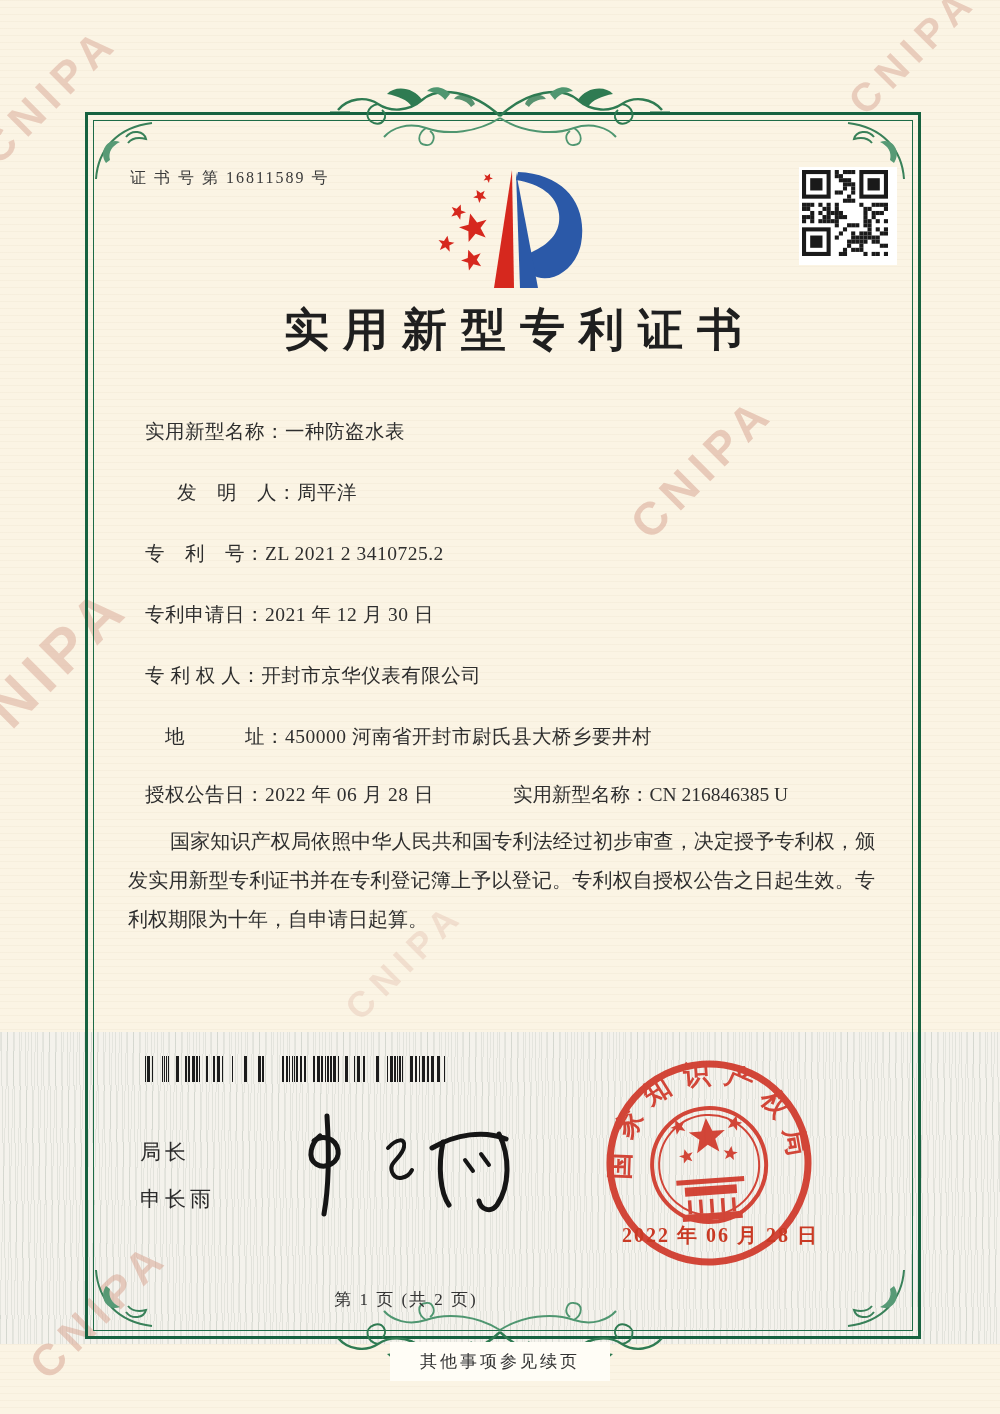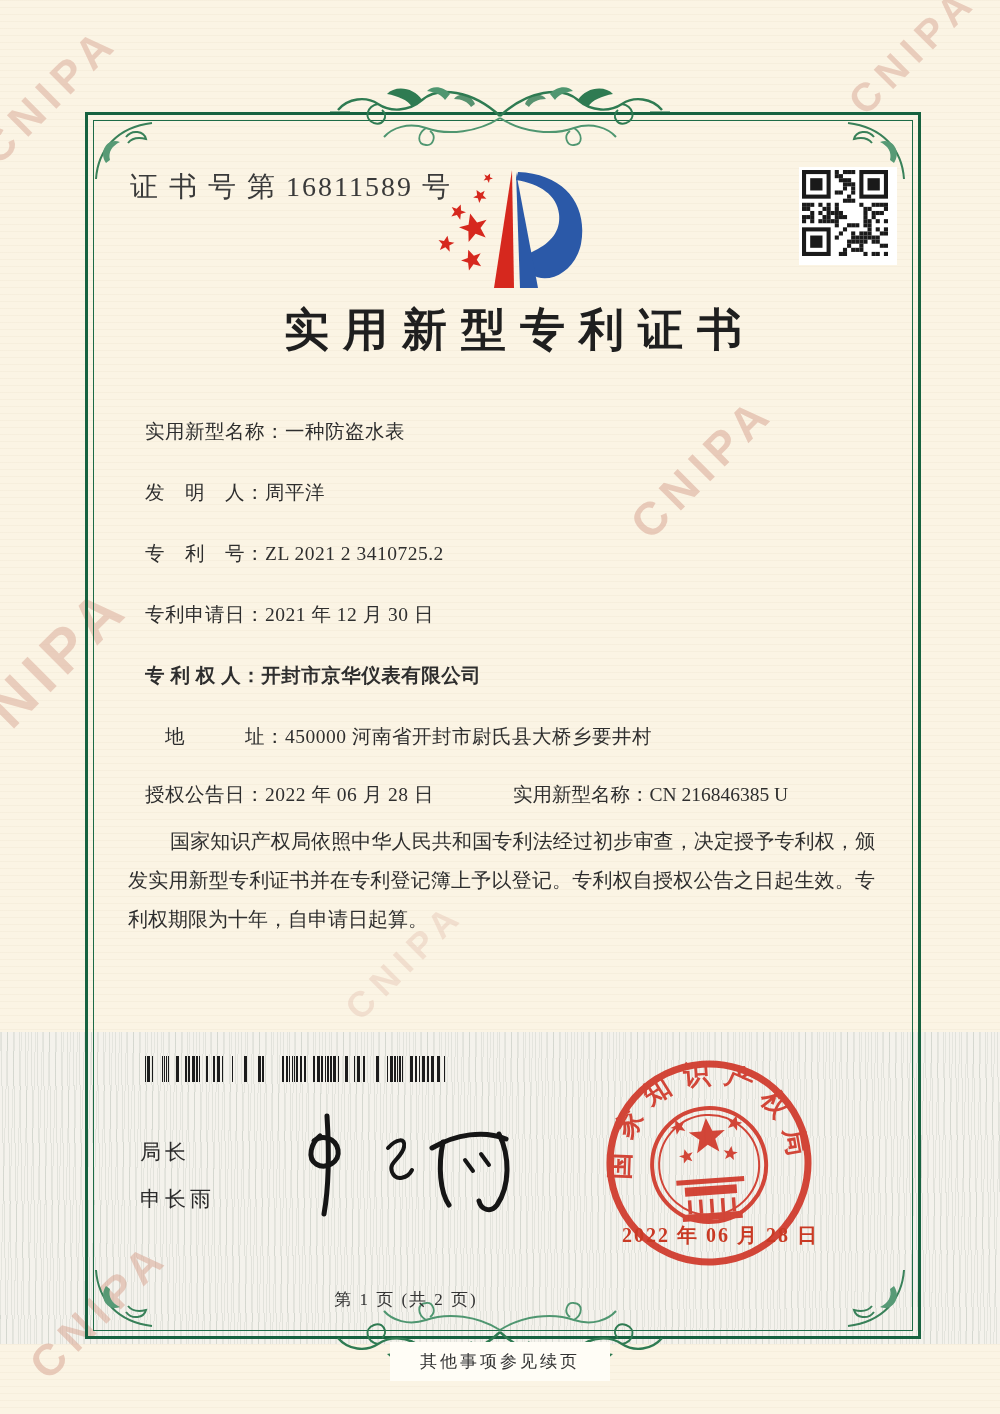--- a/index.html
+++ b/index.html
@@ -25,21 +25,21 @@
   .frame{
     position:absolute;left:85px;top:112px;width:830px;height:1221px;z-index:3;
     border:3px solid #176240;
   }
   .frame-inner{
     position:absolute;left:5px;top:5px;right:5px;bottom:5px;
     border:1px solid #1d6b47;
   }
   .ornament{position:absolute;z-index:4;}
   .corner{position:absolute;z-index:4;opacity:.95;}
-  .cert-no{position:absolute;left:130px;top:168px;z-index:5;font-size:28px;letter-spacing:2px;color:#3a3a3a;}
+  .cert-no{position:absolute;left:130px;top:168px;z-index:5;font-size:16px;letter-spacing:2px;color:#3a3a3a;}
   .logo{position:absolute;left:428px;top:162px;width:165px;height:140px;z-index:5;}
   .qr{position:absolute;left:799px;top:167px;width:92px;height:92px;background:#fff;padding:3px;z-index:5;}
   .title{
     position:absolute;left:0;top:300px;width:1000px;text-align:center;z-index:5;
     font-size:45px;font-weight:bold;letter-spacing:14px;color:#1f1f1f;padding-left:20px;
   }
   .field{position:absolute;left:145px;z-index:5;font-size:19.5px;color:#2e2e2e;letter-spacing:.5px;white-space:nowrap;}
   .field .lab{display:inline-block;}
   .grant2{position:absolute;left:513px;z-index:5;font-size:19.5px;color:#2e2e2e;white-space:nowrap;}
   .paras{position:absolute;left:128px;top:822px;width:747px;z-index:5;font-size:20px;line-height:39px;text-align:justify;color:#2e2e2e;}
@@ -283,30 +283,30 @@
           <rect x="4.095238095238095" y="61.42857142857142" width="20.476190476190474" height="20.476190476190474" fill="#fff"></rect>
           <rect x="8.19047619047619" y="65.52380952380952" width="12.285714285714285" height="12.285714285714285" fill="#1a1a1a"></rect>
         </g>
       </svg></div>
 
   <div class="title">实用新型专利证书</div>
 
   <div class="field" style="top:418px;">
     <span class="lab">实用新型名称：</span><span>一种防盗水表</span>
   </div>
-  <div class="field" style="top:479px;">
+  <div class="field" style="top:479px;margin-left:32px;">
     <span class="lab">发　明　人：</span><span>周平洋</span>
   </div>
   <div class="field" style="top:540px;">
     <span class="lab">专　利　号：</span><span>ZL 2021 2 3410725.2</span>
   </div>
   <div class="field" style="top:601px;">
     <span class="lab">专利申请日：</span><span>2021 年 12 月 30 日</span>
   </div>
-  <div class="field" style="top:662px;font-weight:bold;">
+  <div class="field" style="top:662px;">
     <span class="lab">专 利 权 人：</span><span>开封市京华仪表有限公司</span>
   </div>
   <div class="field" style="top:723px;margin-left:20px;">
     <span class="lab">地　　　址：</span><span>450000 河南省开封市尉氏县大桥乡要井村</span>
   </div>
 
   <div class="field" style="top:781px;">
     <span class="lab">授权公告日：</span><span>2022 年 06 月 28 日</span>
   </div>
   <div class="grant2" style="top:781px;">

